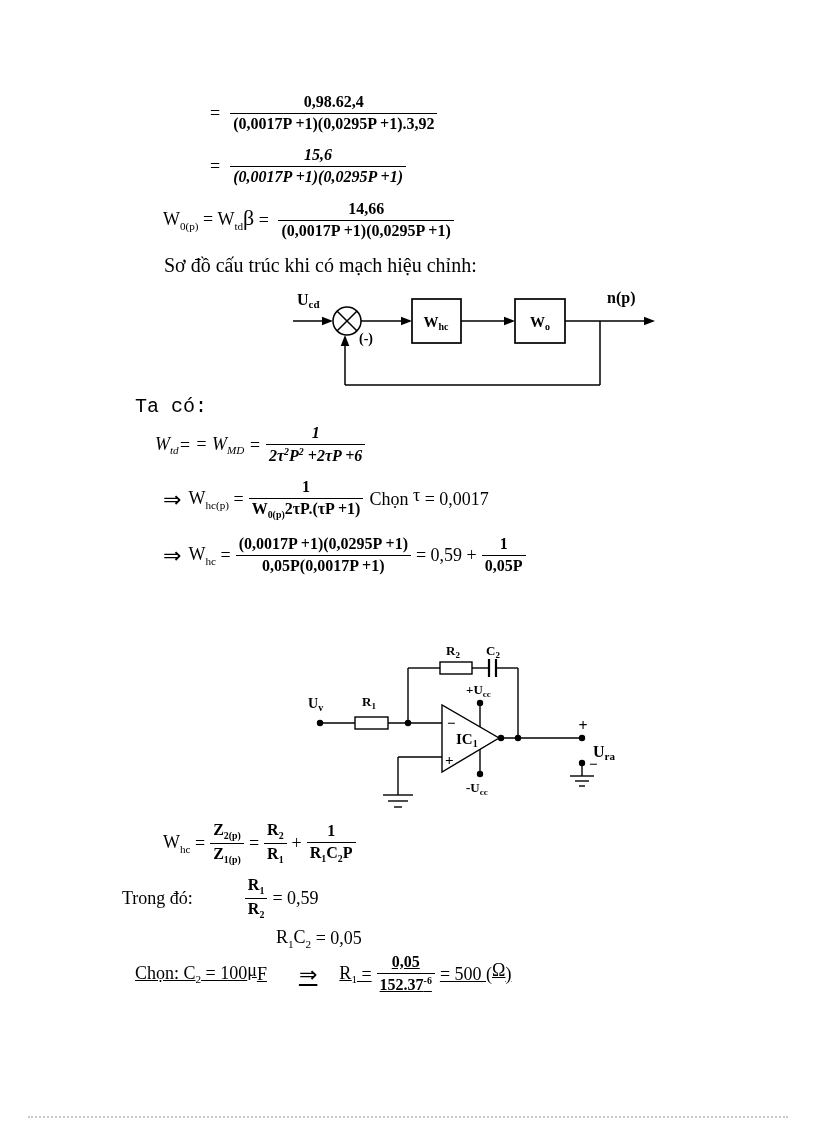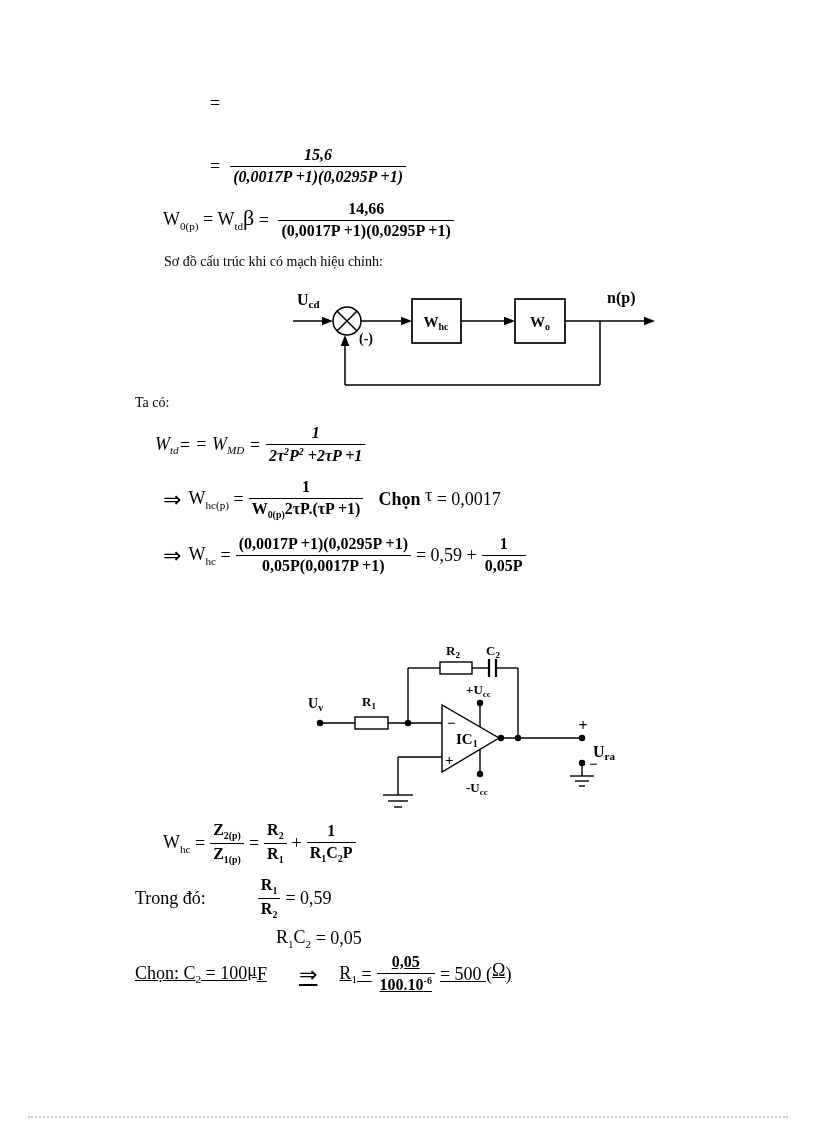--- a/index.html
+++ b/index.html
@@ -1,40 +1,45 @@
 <!DOCTYPE html>
 <html><head>
 <meta charset="utf-8">
 <style>
   html,body{margin:0;padding:0;background:#fff;}
   .page{position:relative;width:816px;height:1123px;background:#ffffff;overflow:hidden;
         font-family:"Liberation Serif","DejaVu Serif",serif;color:#000;}
   .eq{position:absolute;display:flex;align-items:center;white-space:nowrap;font-size:18px;}
   .tok{display:inline-block;white-space:pre;}
-  .txt{position:absolute;font-size:14px;white-space:pre;}
+  .txt{position:absolute;font-size:20px;white-space:pre;}
   sub{font-size:0.62em;margin-top:28px;}
   sup{font-size:0.62em;}
   .frac{display:inline-flex;flex-direction:column;align-items:center;text-align:center;
         font-weight:bold;font-size:16px;line-height:1.18;margin:0 5px;}
   .frac .fbar{align-self:stretch;height:0;border-top:1.5px solid #000;margin:1px 0;}
   .frac .fnum,.frac .fden{padding:0 3px;}
   .arrow{font-size:22px;margin-right:7px;font-family:"DejaVu Sans",sans-serif;}
   .beta{font-size:22px;position:relative;top:-2px;}
   .raised{position:relative;top:-4px;display:inline-block;}
   .dotline{position:absolute;height:0;border-top:2px dotted #b4b4b4;opacity:.7;}
   svg{position:absolute;}
   svg text{font-family:"Liberation Serif","DejaVu Serif",serif;font-weight:bold;fill:#000;stroke:none;}
 </style>
 </head>
 <body>
 
 <div class="page">
 
   <div class="eq" style="top:93px;left:210px;">
     <span class="tok">=</span>
+    <span class="frac" style="margin-left:10px;">
+      <span class="fnum">0,98.62,4</span>
+      <span class="fbar"></span>
+      <span class="fden">(0,0017P +1)(0,0295P +1).3,92</span>
+    </span>
   </div>
 
   <div class="eq" style="top:146px;left:210px;">
     <span class="tok">=</span>
     <span class="frac" style="margin-left:10px;font-style:italic;">
       <span class="fnum">15,6</span>
       <span class="fbar"></span>
       <span class="fden">(0,0017P +1)(0,0295P +1)</span>
     </span>
   </div>
@@ -75,44 +80,44 @@
       <polygon points="370,36 359,31.7 359,40.3"></polygon>
       <polygon points="60,50 55.7,61 64.3,61"></polygon>
     </g>
     <text x="12" y="20" font-size="16"><tspan>U</tspan><tspan dy="3" font-size="11">cđ</tspan></text>
     <text x="74" y="58" font-size="14">(-)</text>
     <text x="151" y="42" font-size="15" text-anchor="middle"><tspan>W</tspan><tspan dy="3" font-size="10">hc</tspan></text>
     <text x="255" y="42" font-size="15" text-anchor="middle"><tspan>W</tspan><tspan dy="3" font-size="10">o</tspan></text>
     <text x="322" y="18" font-size="16">n(p)</text>
   </svg>
 
-  <div class="txt" style="top:395px;left:135px;">Ta có:</div>
+  <div class="txt" style="top:395px;left:135px;font-family:Liberation Mono, monospace;">Ta có:</div>
 
   <div class="eq" style="top:424px;left:155px;font-style:italic;">
     <span class="tok"><span>W</span><sub>td</sub></span>
     <span class="tok">=</span>
     <span class="tok"><span> = W</span><sub>MD</sub></span>
     <span class="tok"> =</span>
     <span class="frac">
       <span class="fnum">1</span>
       <span class="fbar"></span>
-      <span class="fden"><span>2τ</span><sup>2</sup><span>P</span><sup>2</sup><span> +2τP +1</span></span>
+      <span class="fden"><span>2τ</span><sup>2</sup><span>P</span><sup>2</sup><span> +2τP +6</span></span>
     </span>
   </div>
 
   <div class="eq" style="top:478px;left:163px;">
     <span class="tok arrow">⇒</span>
     <span class="tok"><span>W</span><sub>hc(p)</sub></span>
     <span class="tok"> =</span>
     <span class="frac">
       <span class="fnum">1</span>
       <span class="fbar"></span>
       <span class="fden"><span>W</span><sub>0(p)</sub><span>2τP.(τP +1)</span></span>
     </span>
-    <span class="tok" style="margin-left:10px;font-weight:bold;">Chọn </span>
+    <span class="tok" style="margin-left:1px;">Chọn </span>
     <span class="tok raised">τ</span>
     <span class="tok"> = 0,0017</span>
   </div>
 
   <div class="eq" style="top:535px;left:163px;">
     <span class="tok arrow">⇒</span>
     <span class="tok"><span>W</span><sub>hc</sub></span>
     <span class="tok"> =</span>
     <span class="frac">
       <span class="fnum">(0,0017P +1)(0,0295P +1)</span>
@@ -194,21 +199,21 @@
       <span class="fden"><span>R</span><sub>1</sub></span>
     </span>
     <span class="tok">+</span>
     <span class="frac">
       <span class="fnum">1</span>
       <span class="fbar"></span>
       <span class="fden"><span>R</span><sub>1</sub><span>C</span><sub>2</sub><span>P</span></span>
     </span>
   </div>
 
-  <div class="eq" style="top:876px;left:135px;justify-content:space-between;">
+  <div class="eq" style="top:876px;left:122px;justify-content:space-between;">
     <span class="tok">Trong đó:</span>
     <span class="frac" style="margin-left:52px;">
       <span class="fnum"><span>R</span><sub>1</sub></span>
       <span class="fbar"></span>
       <span class="fden"><span>R</span><sub>2</sub></span>
     </span>
     <span class="tok">= 0,59</span>
   </div>
 
   <div class="eq" style="top:927px;left:276px;text-align:center;">
@@ -219,21 +224,21 @@
   <div class="eq" style="top:953px;left:135px;text-decoration:underline;">
     <span class="tok"><span>Chọn: C</span><sub>2</sub><span> = 100</span></span>
     <span class="tok raised">μ</span>
     <span class="tok">F</span>
     <span class="tok arrow" style="margin:0 22px 0 32px;">⇒</span>
     <span class="tok"><span>R</span><sub>1</sub></span>
     <span class="tok"> =</span>
     <span class="frac">
       <span class="fnum">0,05</span>
       <span class="fbar"></span>
-      <span class="fden"><span>100.10</span><sup>-6</sup></span>
+      <span class="fden"><span>152.37</span><sup>-6</sup></span>
     </span>
     <span class="tok">= 500 (</span>
     <span class="tok raised">Ω</span>
     <span class="tok">)</span>
   </div>
 
   <div class="dotline" style="left:28px;top:1116px;width:760px;"></div>
 
 </div>
 

